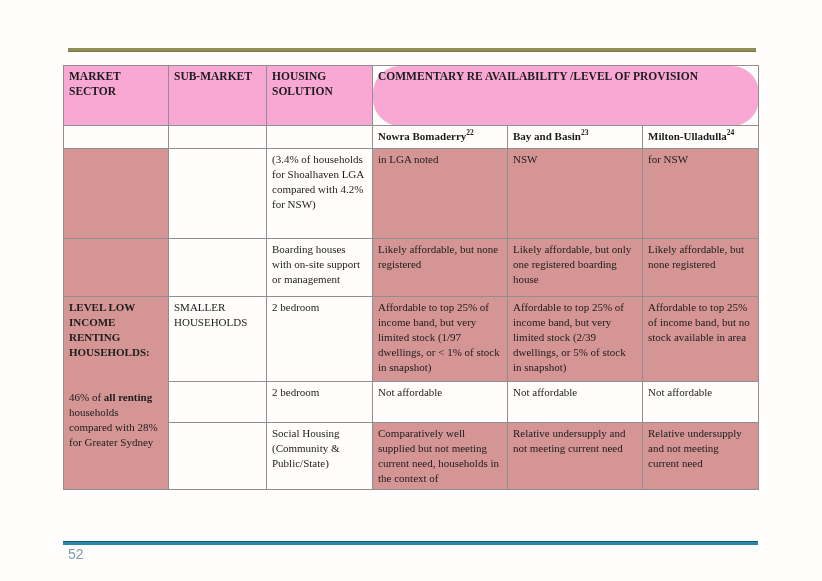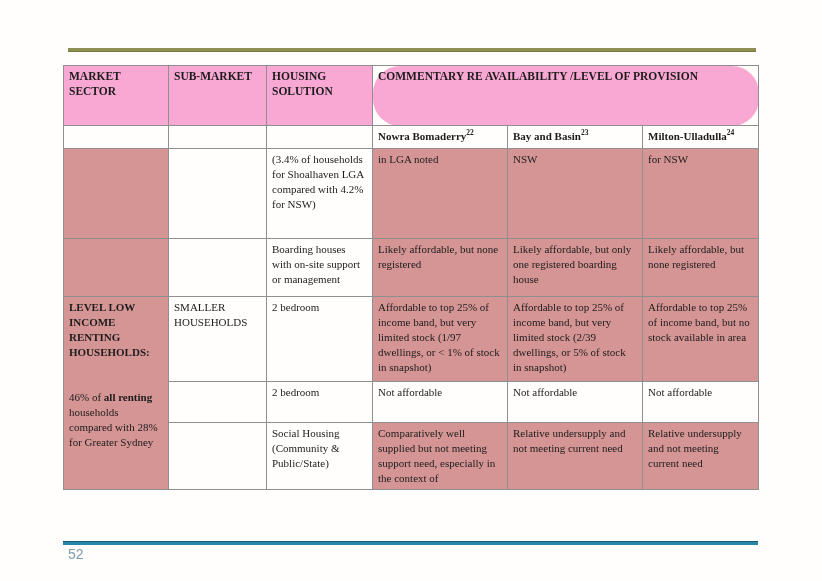--- a/index.html
+++ b/index.html
@@ -152,21 +152,21 @@
       <td></td>
       <td>2 bedroom</td>
       <td>Not affordable</td>
       <td>Not affordable</td>
       <td>Not affordable</td>
     </tr>
 
     <tr class="row5">
       <td></td>
       <td>Social Housing (Community &amp; Public/State)</td>
-      <td class="pink">Comparatively well supplied but not meeting support need, especially in the context of</td>
+      <td class="pink">Comparatively well supplied but not meeting current need, households in the context of</td>
       <td class="pink">Relative undersupply and not meeting current need</td>
       <td class="pink">Relative undersupply and not meeting current need</td>
     </tr>
   </tbody>
     </table>
 
   <div class="rule-bottom"></div>
   <div class="page-number">52</div>
 
 </div>

